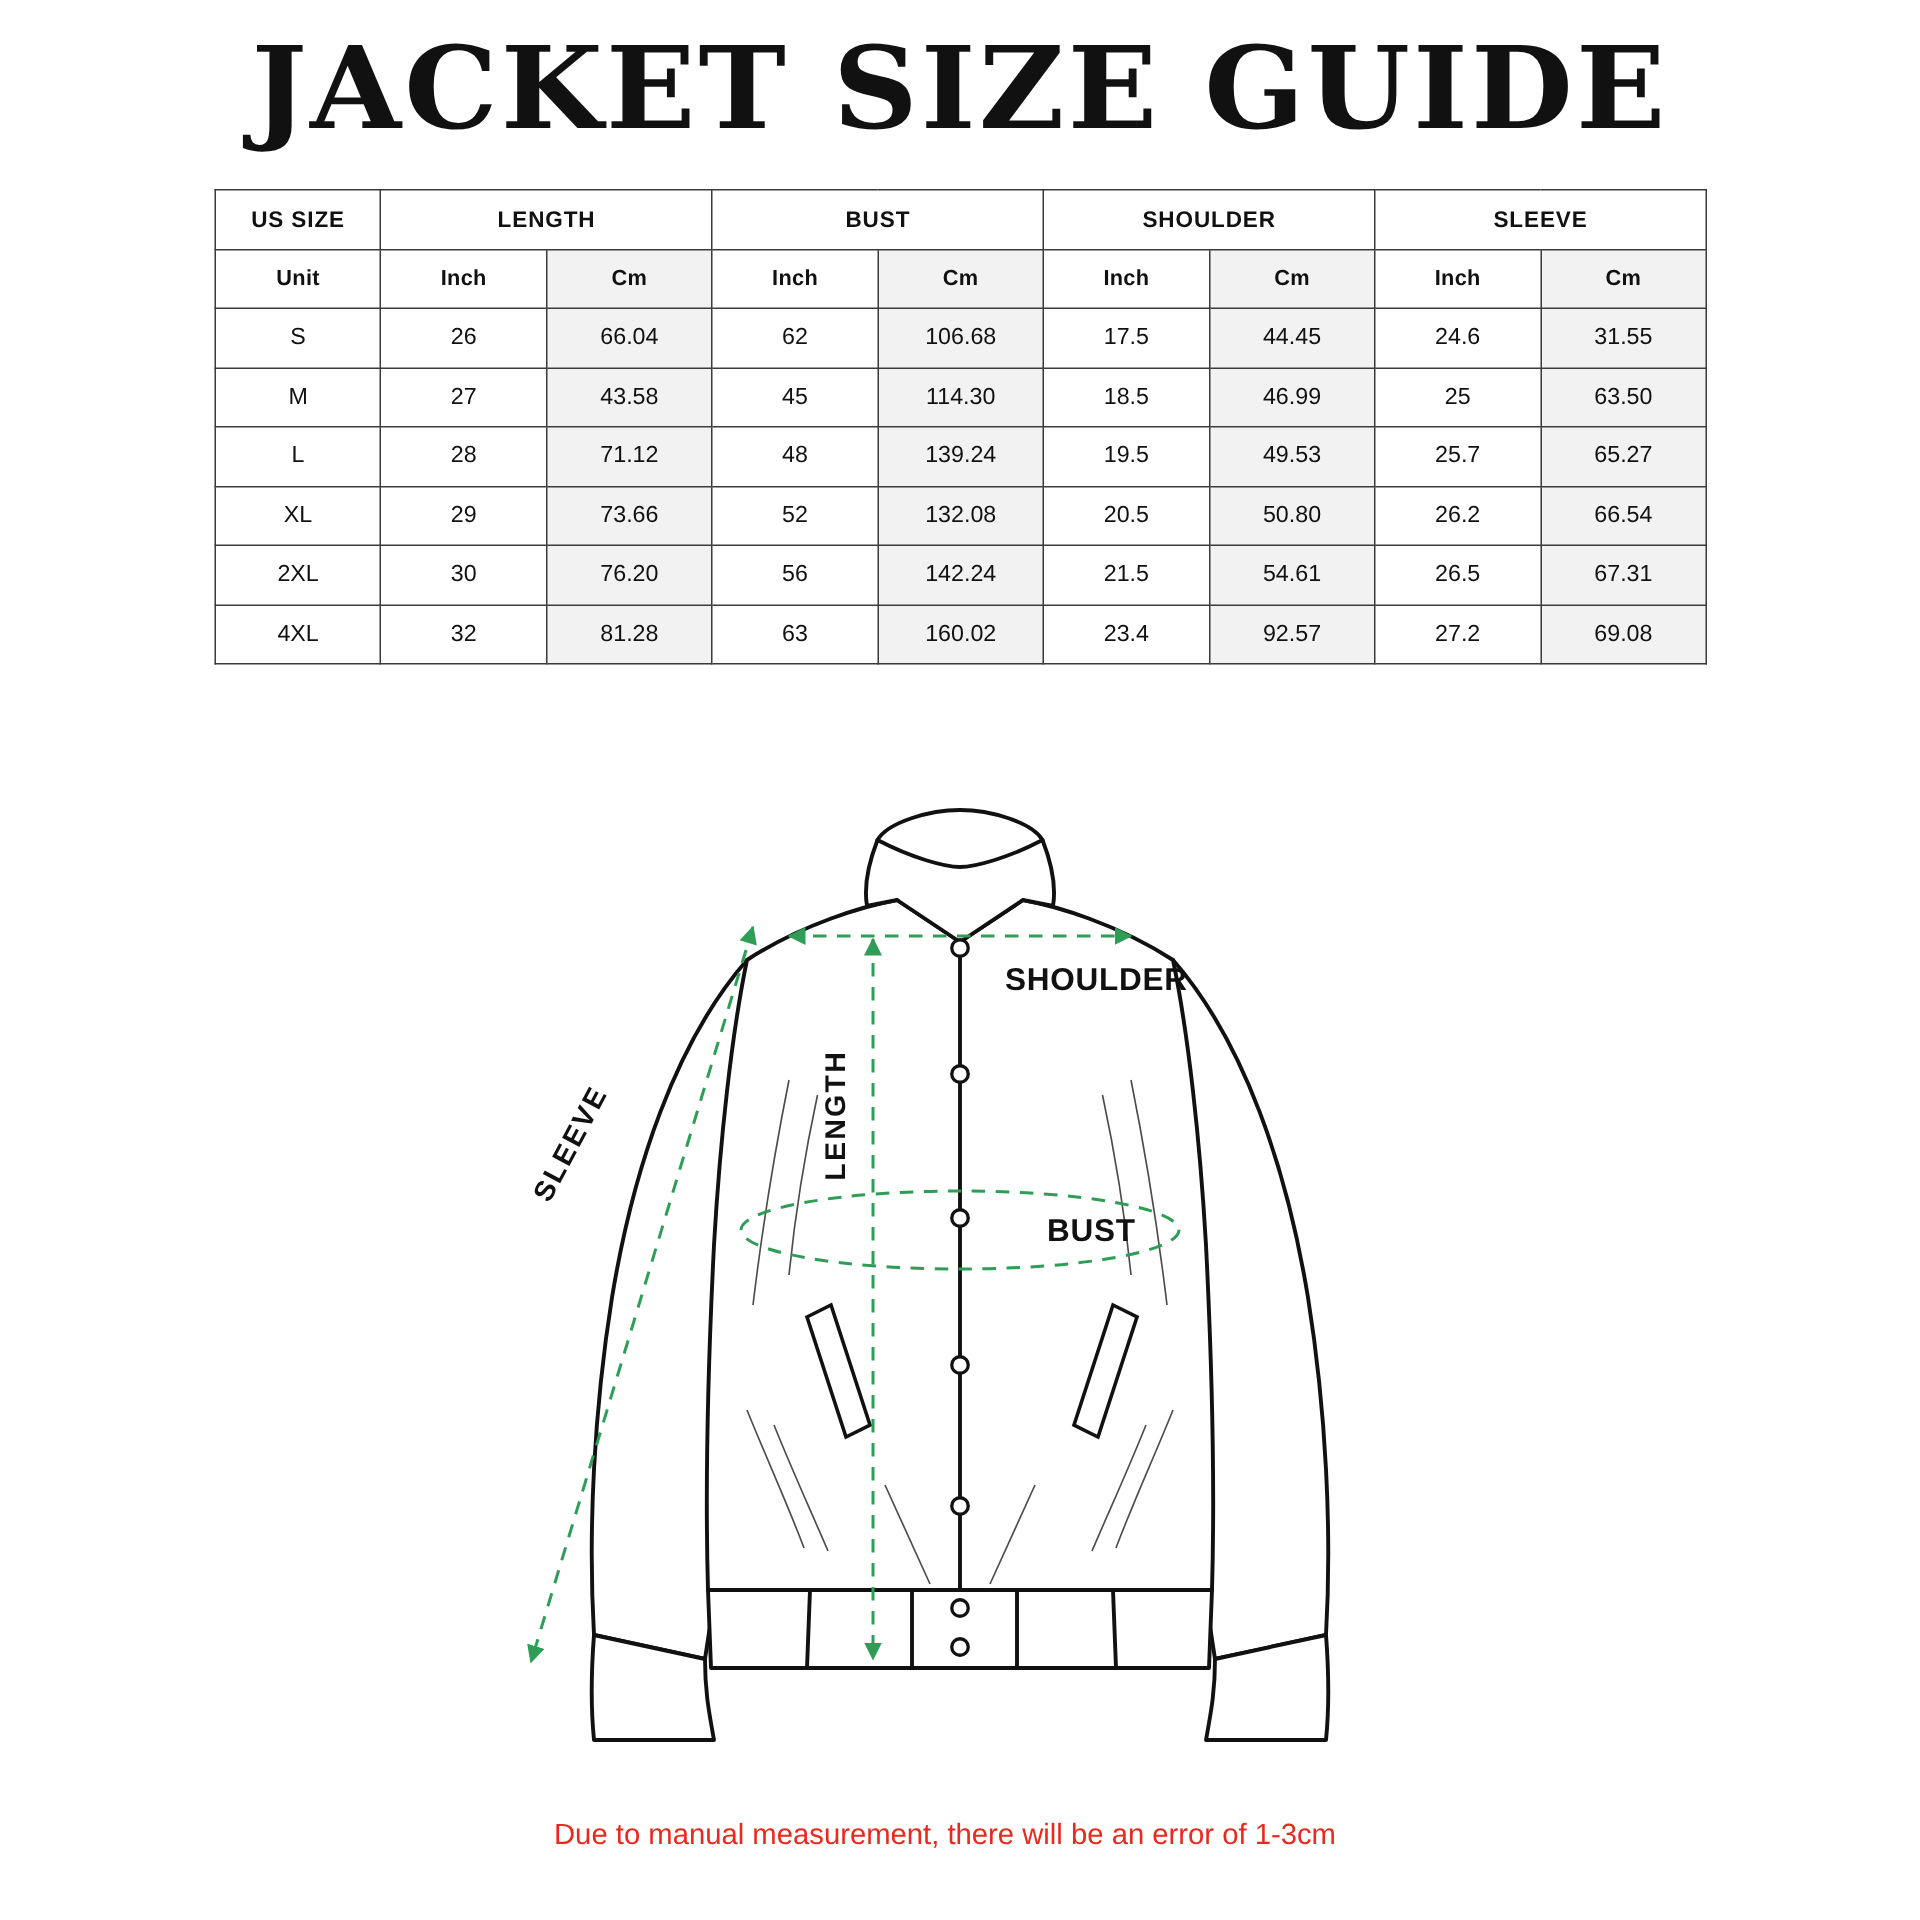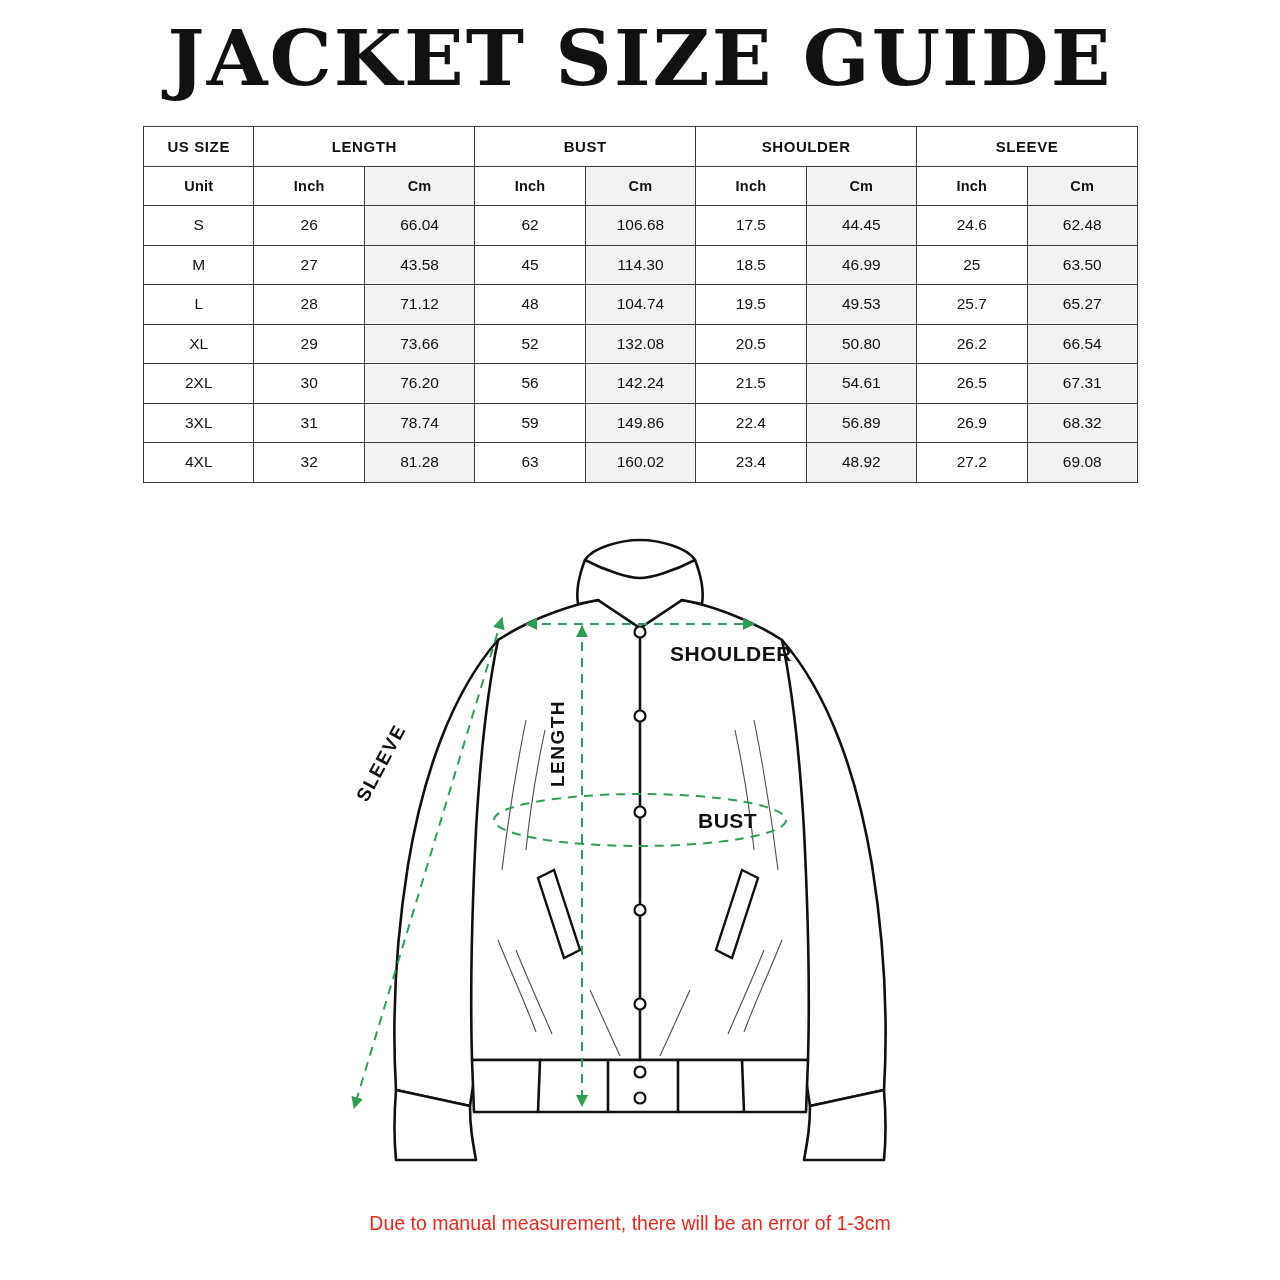--- a/index.html
+++ b/index.html
@@ -155,39 +155,39 @@
   <tbody id="table-body">
       <tr>
         <td>S</td>
         <td>26</td>
         <td>66.04</td>
         <td>62</td>
         <td>106.68</td>
         <td>17.5</td>
         <td>44.45</td>
         <td>24.6</td>
-        <td>62.48</td>
+        <td>31.55</td>
       </tr>
       <tr>
         <td>M</td>
         <td>27</td>
         <td>43.58</td>
         <td>45</td>
         <td>114.30</td>
         <td>18.5</td>
         <td>46.99</td>
         <td>25</td>
         <td>63.50</td>
       </tr>
       <tr>
         <td>L</td>
         <td>28</td>
         <td>71.12</td>
         <td>48</td>
-        <td>104.74</td>
+        <td>139.24</td>
         <td>19.5</td>
         <td>49.53</td>
         <td>25.7</td>
         <td>65.27</td>
       </tr>
       <tr>
         <td>XL</td>
         <td>29</td>
         <td>73.66</td>
         <td>52</td>
@@ -202,38 +202,27 @@
         <td>30</td>
         <td>76.20</td>
         <td>56</td>
         <td>142.24</td>
         <td>21.5</td>
         <td>54.61</td>
         <td>26.5</td>
         <td>67.31</td>
       </tr>
       <tr>
-        <td>3XL</td>
-        <td>31</td>
-        <td>78.74</td>
-        <td>59</td>
-        <td>149.86</td>
-        <td>22.4</td>
-        <td>56.89</td>
-        <td>26.9</td>
-        <td>68.32</td>
-      </tr>
-      <tr>
         <td>4XL</td>
         <td>32</td>
         <td>81.28</td>
         <td>63</td>
         <td>160.02</td>
         <td>23.4</td>
-        <td>48.92</td>
+        <td>92.57</td>
         <td>27.2</td>
         <td>69.08</td>
       </tr>
     </tbody>
 </table>
 
 <div id="jacket-wrap">
 <svg id="jacket-svg" width="620" height="660" viewBox="0 0 620 660" xmlns="http://www.w3.org/2000/svg">
   <defs>
     <marker id="arrowGreen" markerWidth="7" markerHeight="7" refX="5.5" refY="3" orient="auto">

